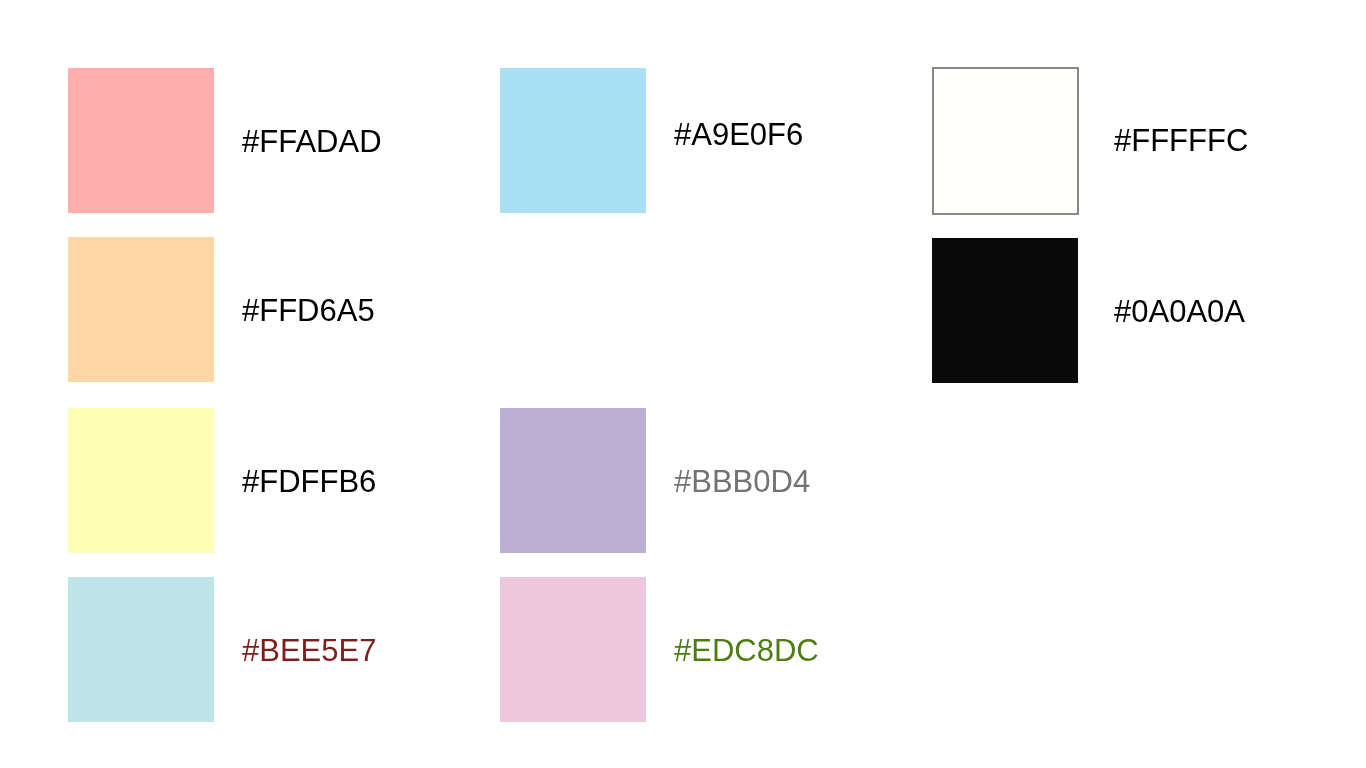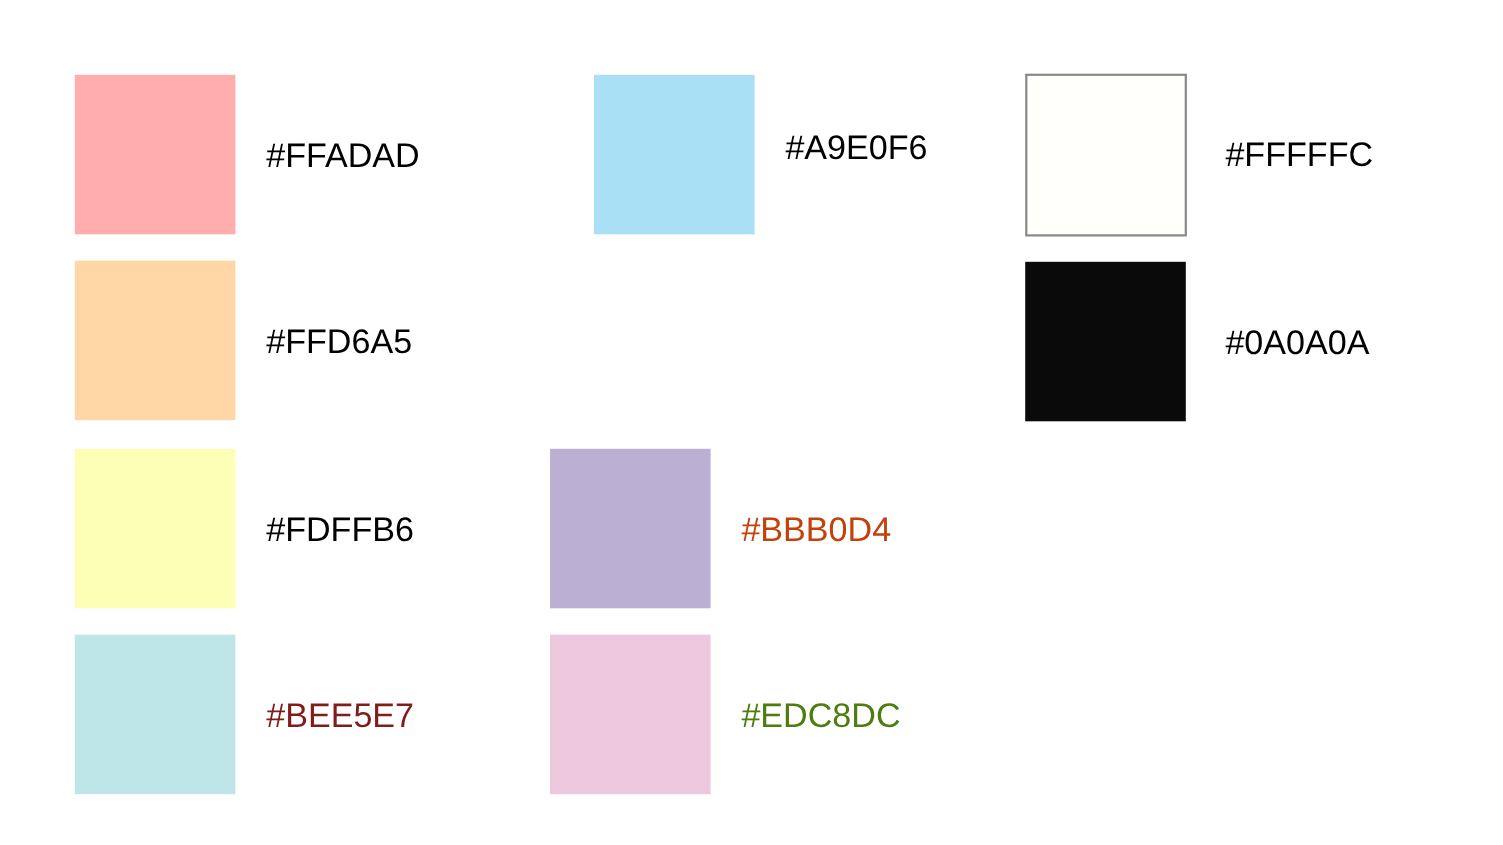--- a/index.html
+++ b/index.html
@@ -67,27 +67,27 @@
       <div class="swatch-label" style="color: rgb(0, 0, 0);">#FFD6A5</div>
     </div>
     <div class="swatch-entry" style="left: 68px; top: 408px; width: 146px; height: 145px;">
       <div class="swatch-chip" style="background: rgb(253, 255, 182);"></div>
       <div class="swatch-label" style="color: rgb(0, 0, 0);">#FDFFB6</div>
     </div>
     <div class="swatch-entry" style="left: 68px; top: 577px; width: 146px; height: 145px;">
       <div class="swatch-chip" style="background: rgb(190, 229, 231);"></div>
       <div class="swatch-label" style="color: #7f1d1d;">#BEE5E7</div>
     </div>
-    <div class="swatch-entry" style="left: 500px; top: 68px; width: 146px; height: 131px; margin-left: 40px;">
+    <div class="swatch-entry" style="left: 500px; top: 68px; width: 146px; height: 131px;">
       <div class="swatch-chip" style="background: rgb(169, 224, 246);"></div>
       <div class="swatch-label" style="color: rgb(0, 0, 0);">#A9E0F6</div>
     </div>
     <div class="swatch-entry" style="left: 500px; top: 408px; width: 146px; height: 145px;">
       <div class="swatch-chip" style="background: rgb(187, 176, 212);"></div>
-      <div class="swatch-label" style="color: #c2410c;">#BBB0D4</div>
+      <div class="swatch-label" style="color: #737373;">#BBB0D4</div>
     </div>
     <div class="swatch-entry" style="left: 500px; top: 577px; width: 146px; height: 145px;">
       <div class="swatch-chip" style="background: rgb(237, 200, 220);"></div>
       <div class="swatch-label" style="color: #4d7c0f;">#EDC8DC</div>
     </div>
     <div class="swatch-entry" style="left: 932px; top: 67px; width: 146px; height: 145px;">
       <div class="swatch-chip bordered" style="background: rgb(255, 255, 252); border-color: rgb(136, 136, 136);"></div>
       <div class="swatch-label offset-col3" style="color: rgb(0, 0, 0);">#FFFFFC</div>
     </div>
     <div class="swatch-entry" style="left: 932px; top: 238px; width: 146px; height: 145px;">

